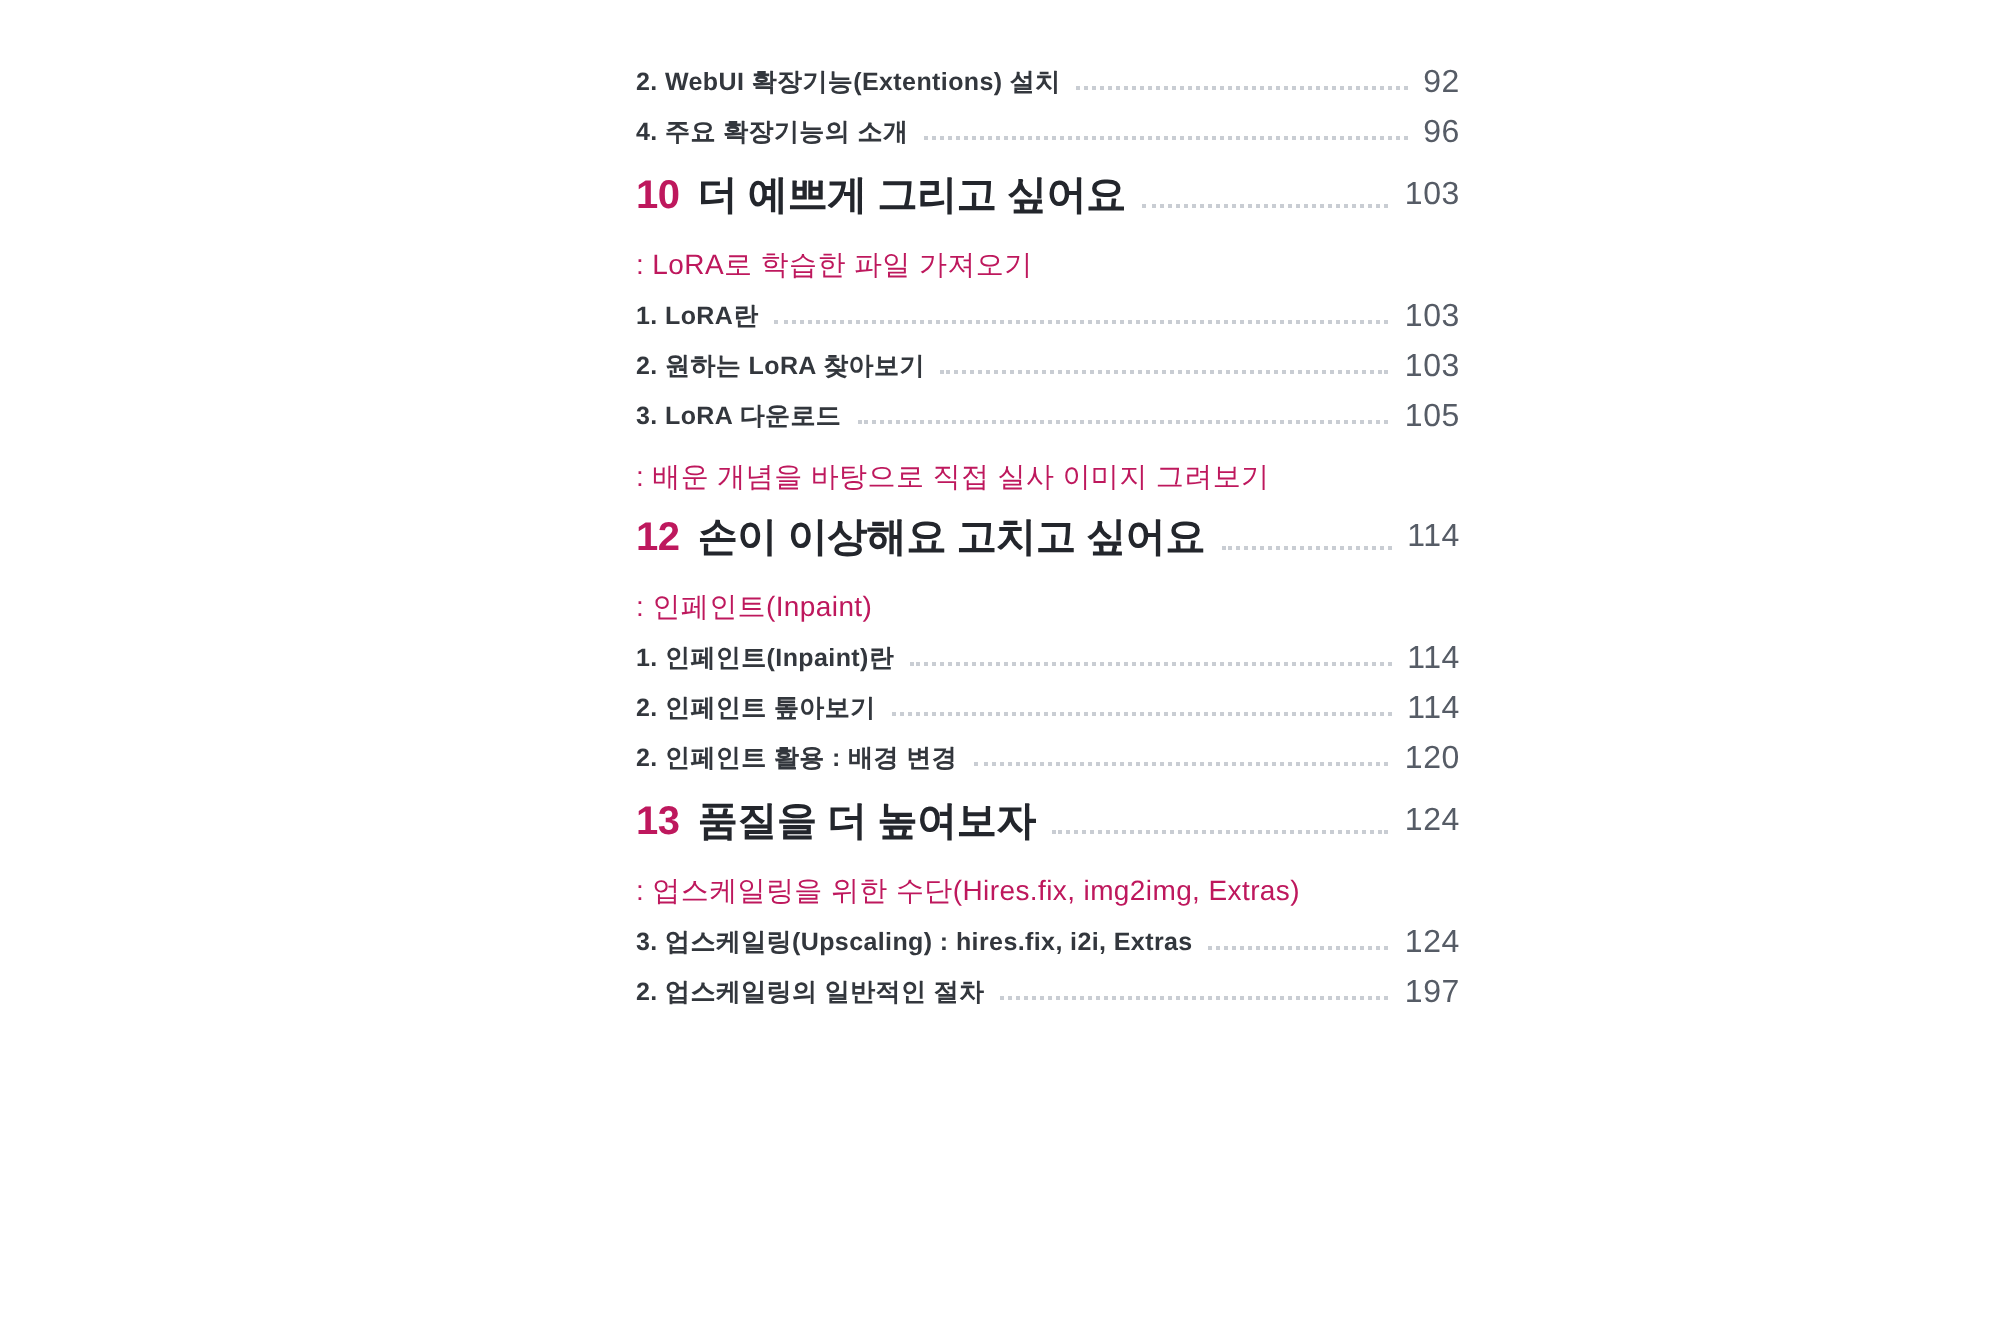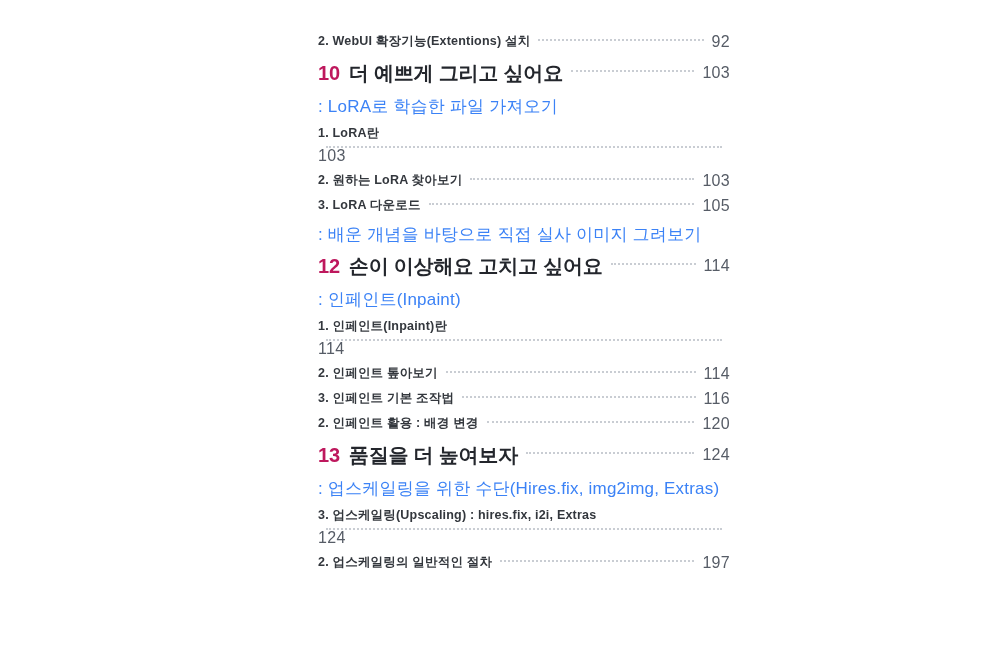--- a/index.html
+++ b/index.html
@@ -16,20 +16,21 @@
     overflow: hidden;
   }
   .toc {
     position: absolute;
     left: 318px;
     top: 34px;
     width: 412px;
   }
   .row {
     display: flex;
+    align-items: center;
   }
   .leader {
     flex: 1 1 auto;
     height: 0;
     border-bottom: 2px dotted #c9cdd3;
     margin: 5px 8px 0 8px;
     min-width: 20px;
   }
   .page-num {
     flex: 0 0 auto;
@@ -61,42 +62,47 @@
   .chapter .chap-num {
     color: #be185d;
     font-weight: 700;
     margin-right: 9px;
   }
   .chapter .title { white-space: nowrap; }
   .chapter .leader { margin-top: 9px; }
   
   .subtitle {
     margin-top: 14px;
-    font-size: 17px;
+    font-size: 14px;
     font-weight: 400;
-    color: #3b82f6;
+    color: #be185d;
     line-height: 16px;
     letter-spacing: 0.2px;
   }
-  .subtitle + .item { margin-top: 11px; flex-direction: column; }
+  .subtitle + .item { margin-top: 11px; }
   .subtitle + .chapter { margin-top: 11px; }
 </style>
 </head>
 <body>
 
 <div class="page">
   <div class="toc">
 
     <div class="row item">
       <span class="title">2. WebUI 확장기능(Extentions) 설치</span>
       <span class="leader"></span>
       <span class="page-num">92</span>
     </div>
 
 
+    <div class="row item">
+      <span class="title">4. 주요 확장기능의 소개</span>
+      <span class="leader"></span>
+      <span class="page-num">96</span>
+    </div>
 
     <div class="row chapter">
       <span class="chap-num">10</span>
       <span class="title">더 예쁘게 그리고 싶어요</span>
       <span class="leader"></span>
       <span class="page-num">103</span>
     </div>
 
     <div class="row subtitle">
       <span>: LoRA로 학습한 파일 가져오기</span>
@@ -142,25 +148,20 @@
       <span class="leader"></span>
       <span class="page-num">114</span>
     </div>
 
     <div class="row item">
       <span class="title">2. 인페인트 톺아보기</span>
       <span class="leader"></span>
       <span class="page-num">114</span>
     </div>
 
-    <div class="row item">
-      <span class="title">3. 인페인트 기본 조작법</span>
-      <span class="leader"></span>
-      <span class="page-num">116</span>
-    </div>
 
     <div class="row item">
       <span class="title">2. 인페인트 활용 : 배경 변경</span>
       <span class="leader"></span>
       <span class="page-num">120</span>
     </div>
 
     <div class="row chapter">
       <span class="chap-num">13</span>
       <span class="title">품질을 더 높여보자</span>

